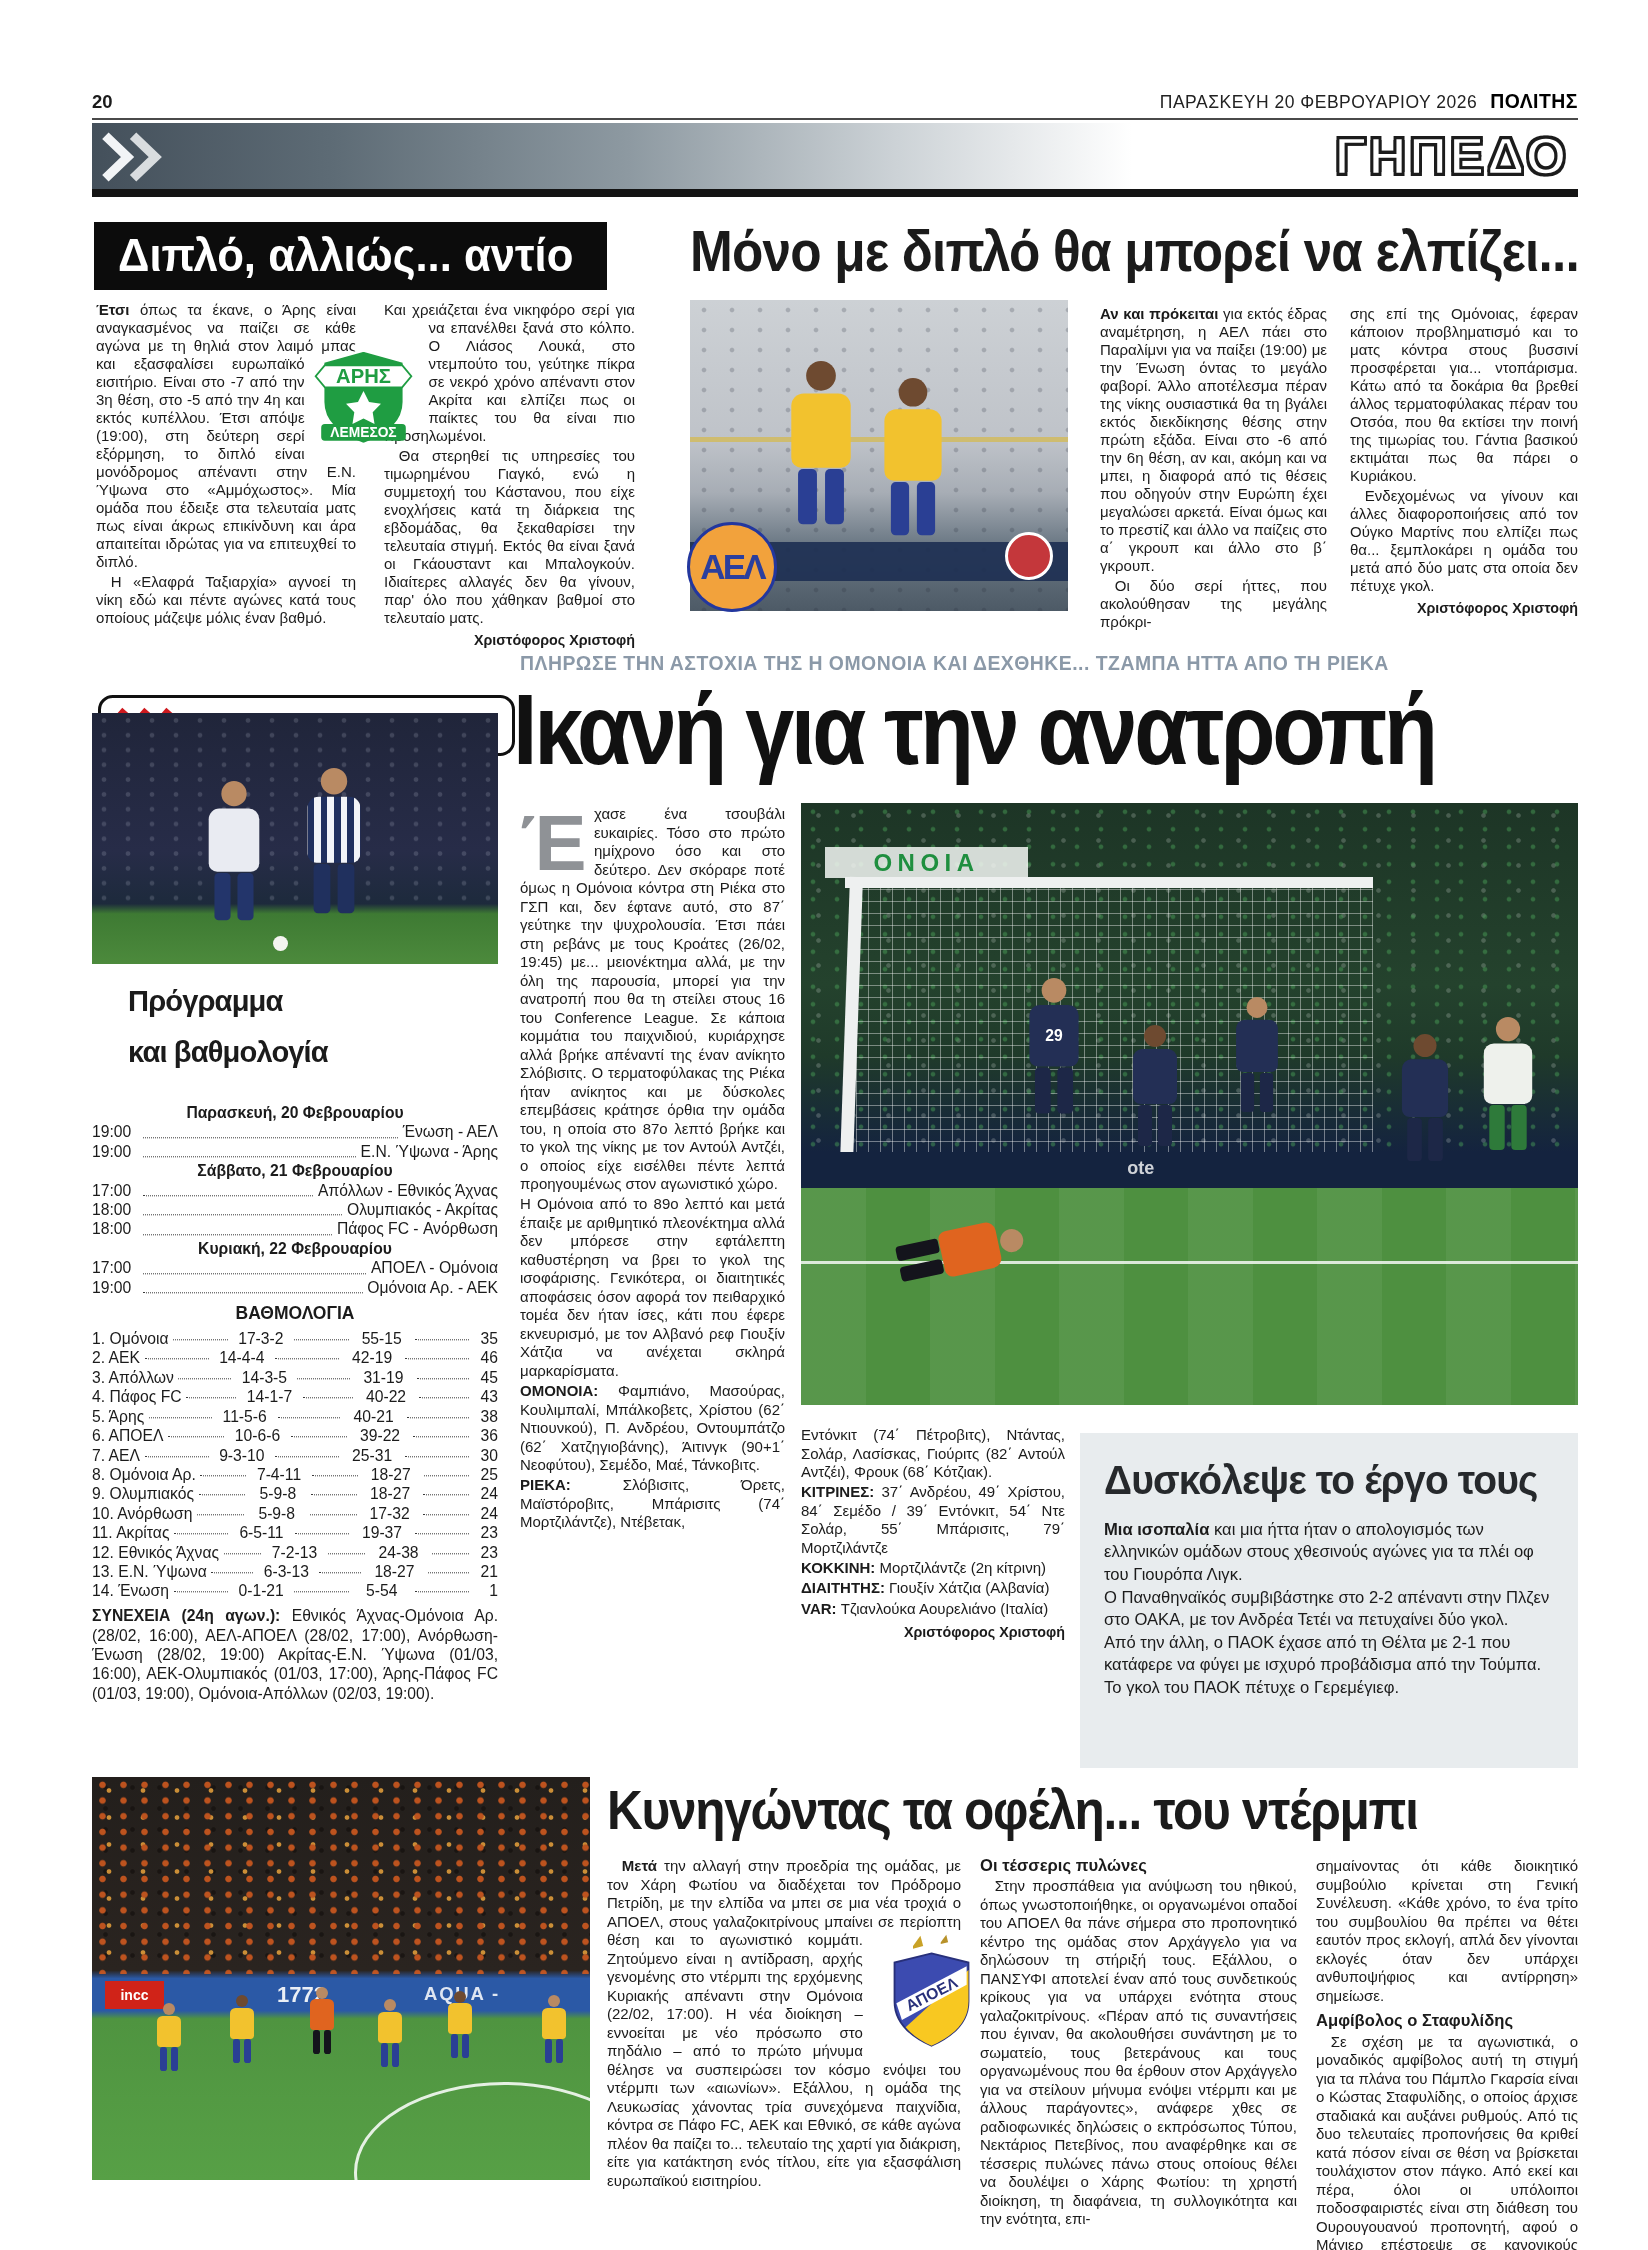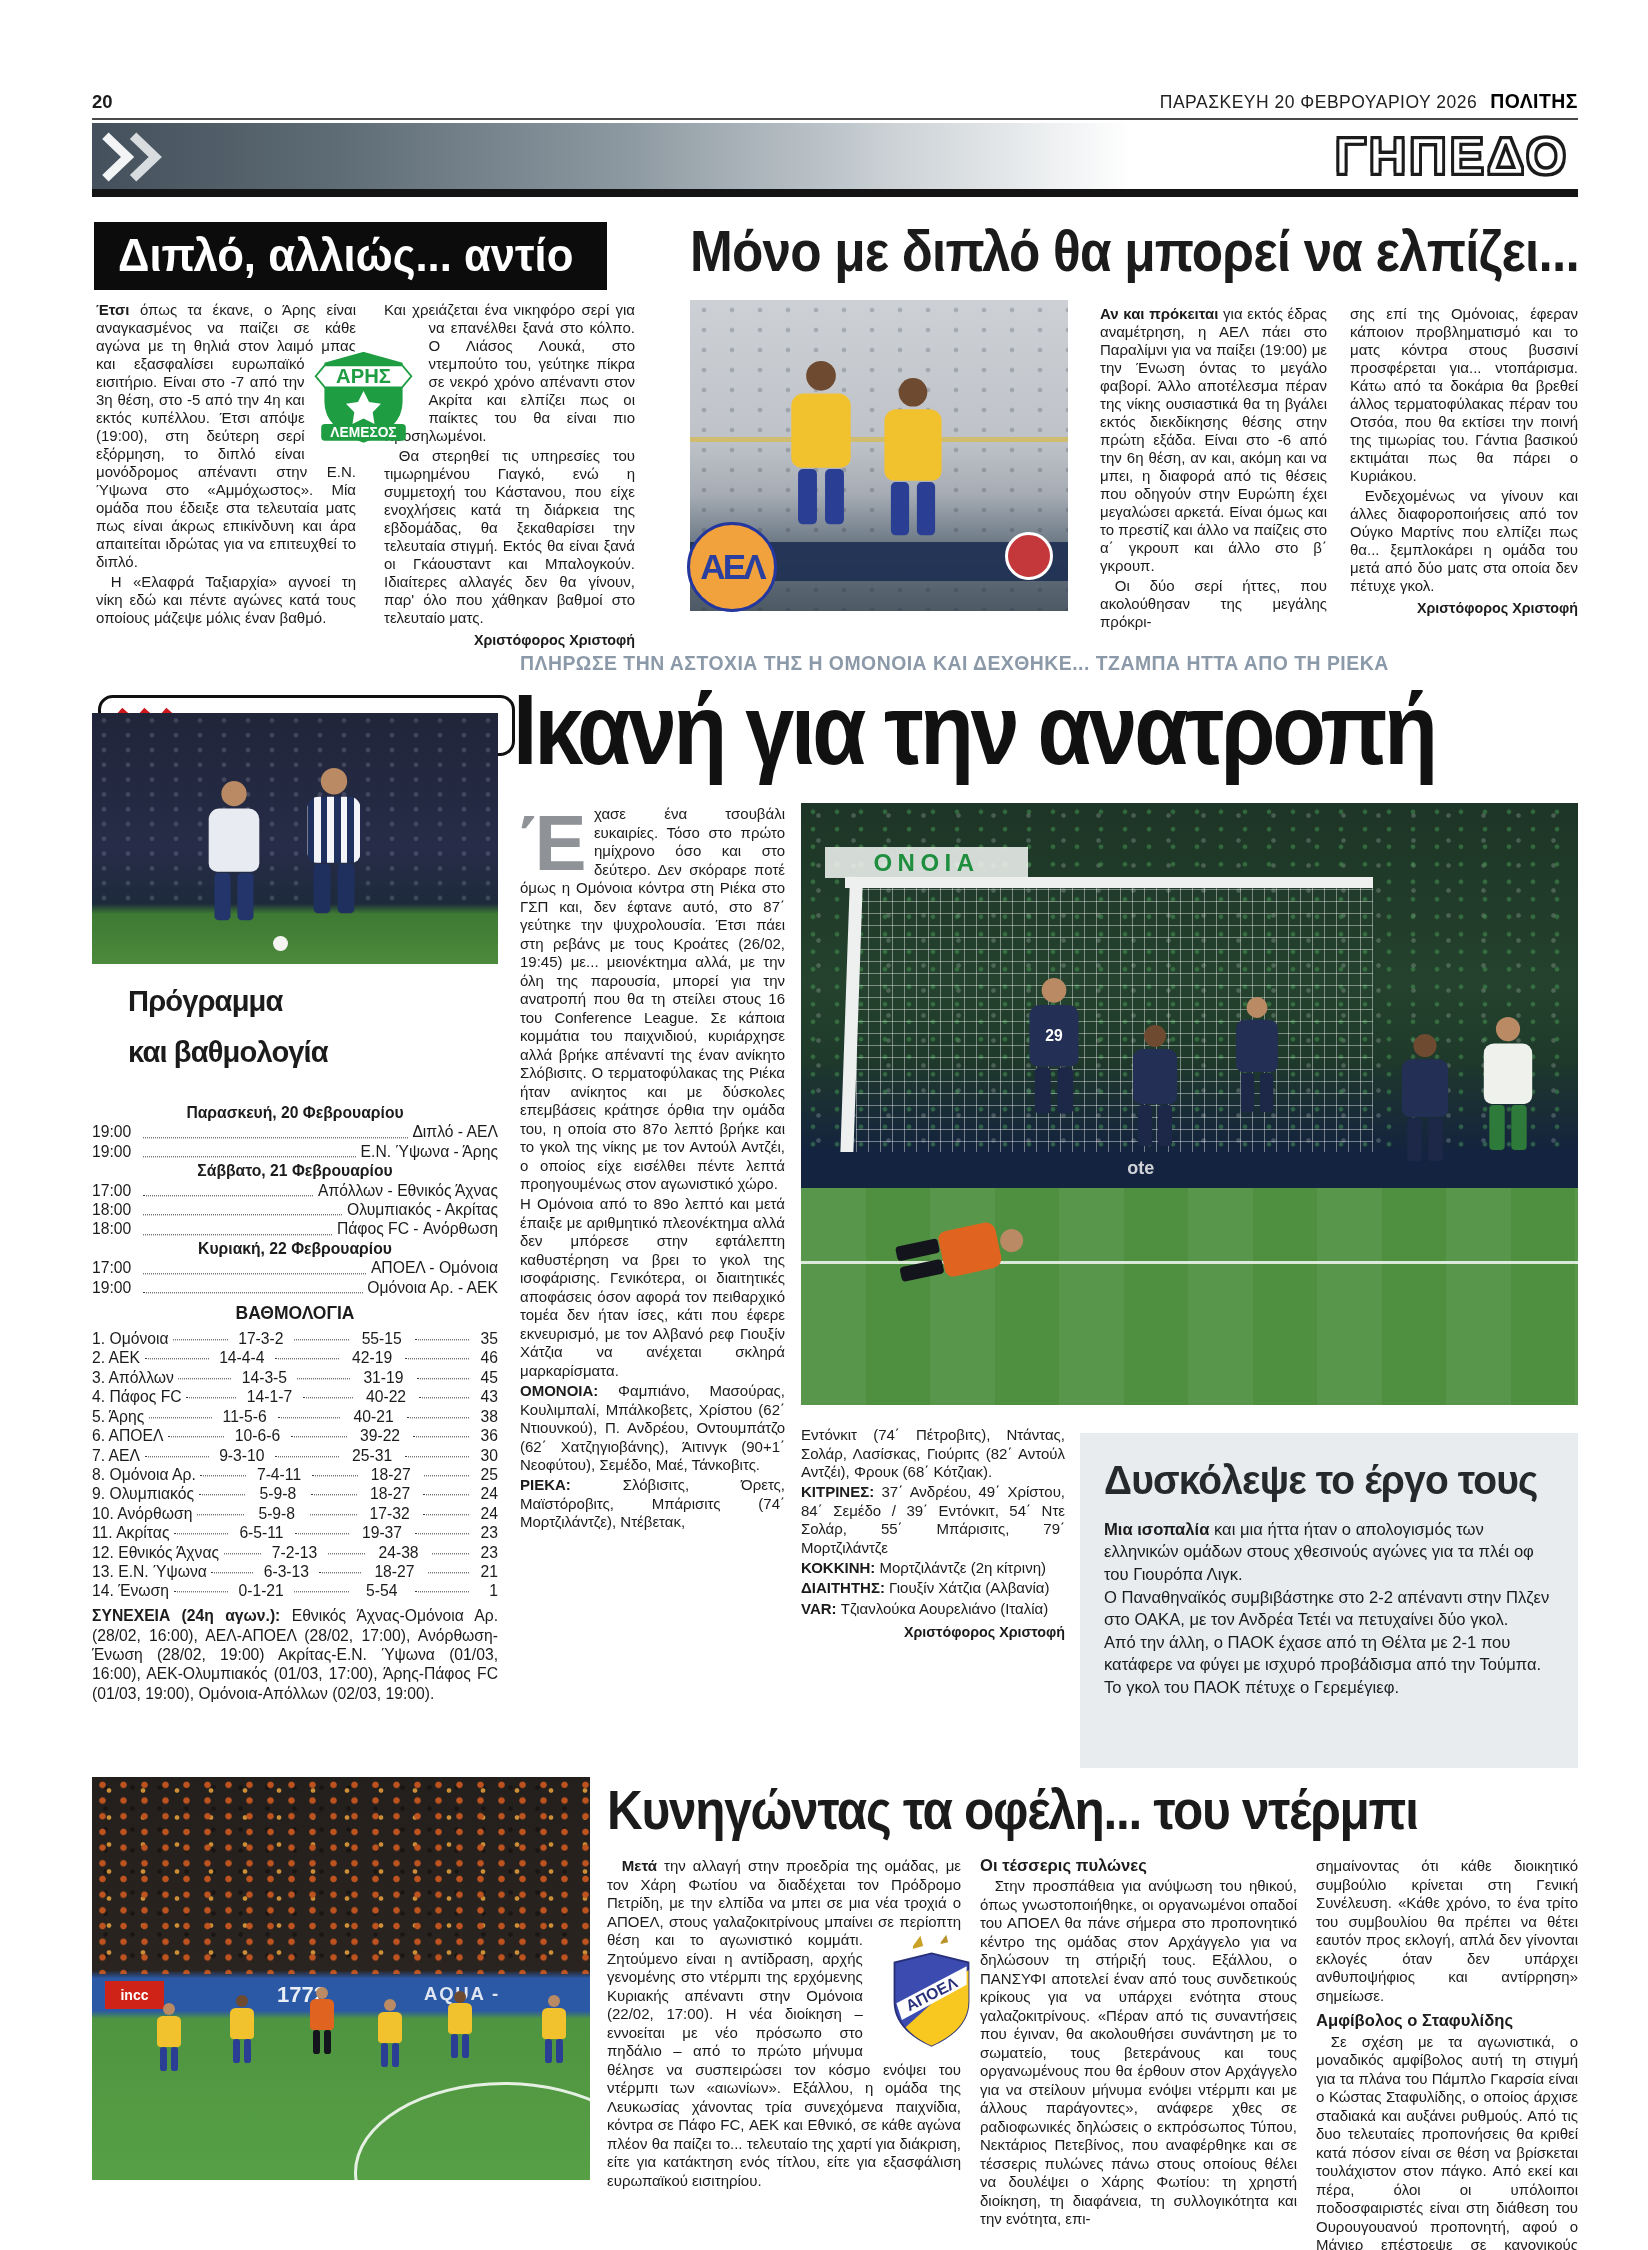--- a/index.html
+++ b/index.html
@@ -210,21 +210,21 @@
     <div style="height:26px;"></div>
     <div>
 
         <div>
           <div class="sch-day">Παρασκευή, 20 Φεβρουαρίου</div>
           <div>
 
               <div class="sch-row">
                 <span class="sch-time">19:00</span>
                 <span class="leader"></span>
-                <span>Διπλό - ΑΕΛ</span>
+                <span>Ένωση - ΑΕΛ</span>
               </div>
 
               <div class="sch-row">
                 <span class="sch-time">19:00</span>
                 <span class="leader"></span>
                 <span>Ε.Ν. Ύψωνα - Άρης</span>
               </div>
             </div>
         </div>
 

